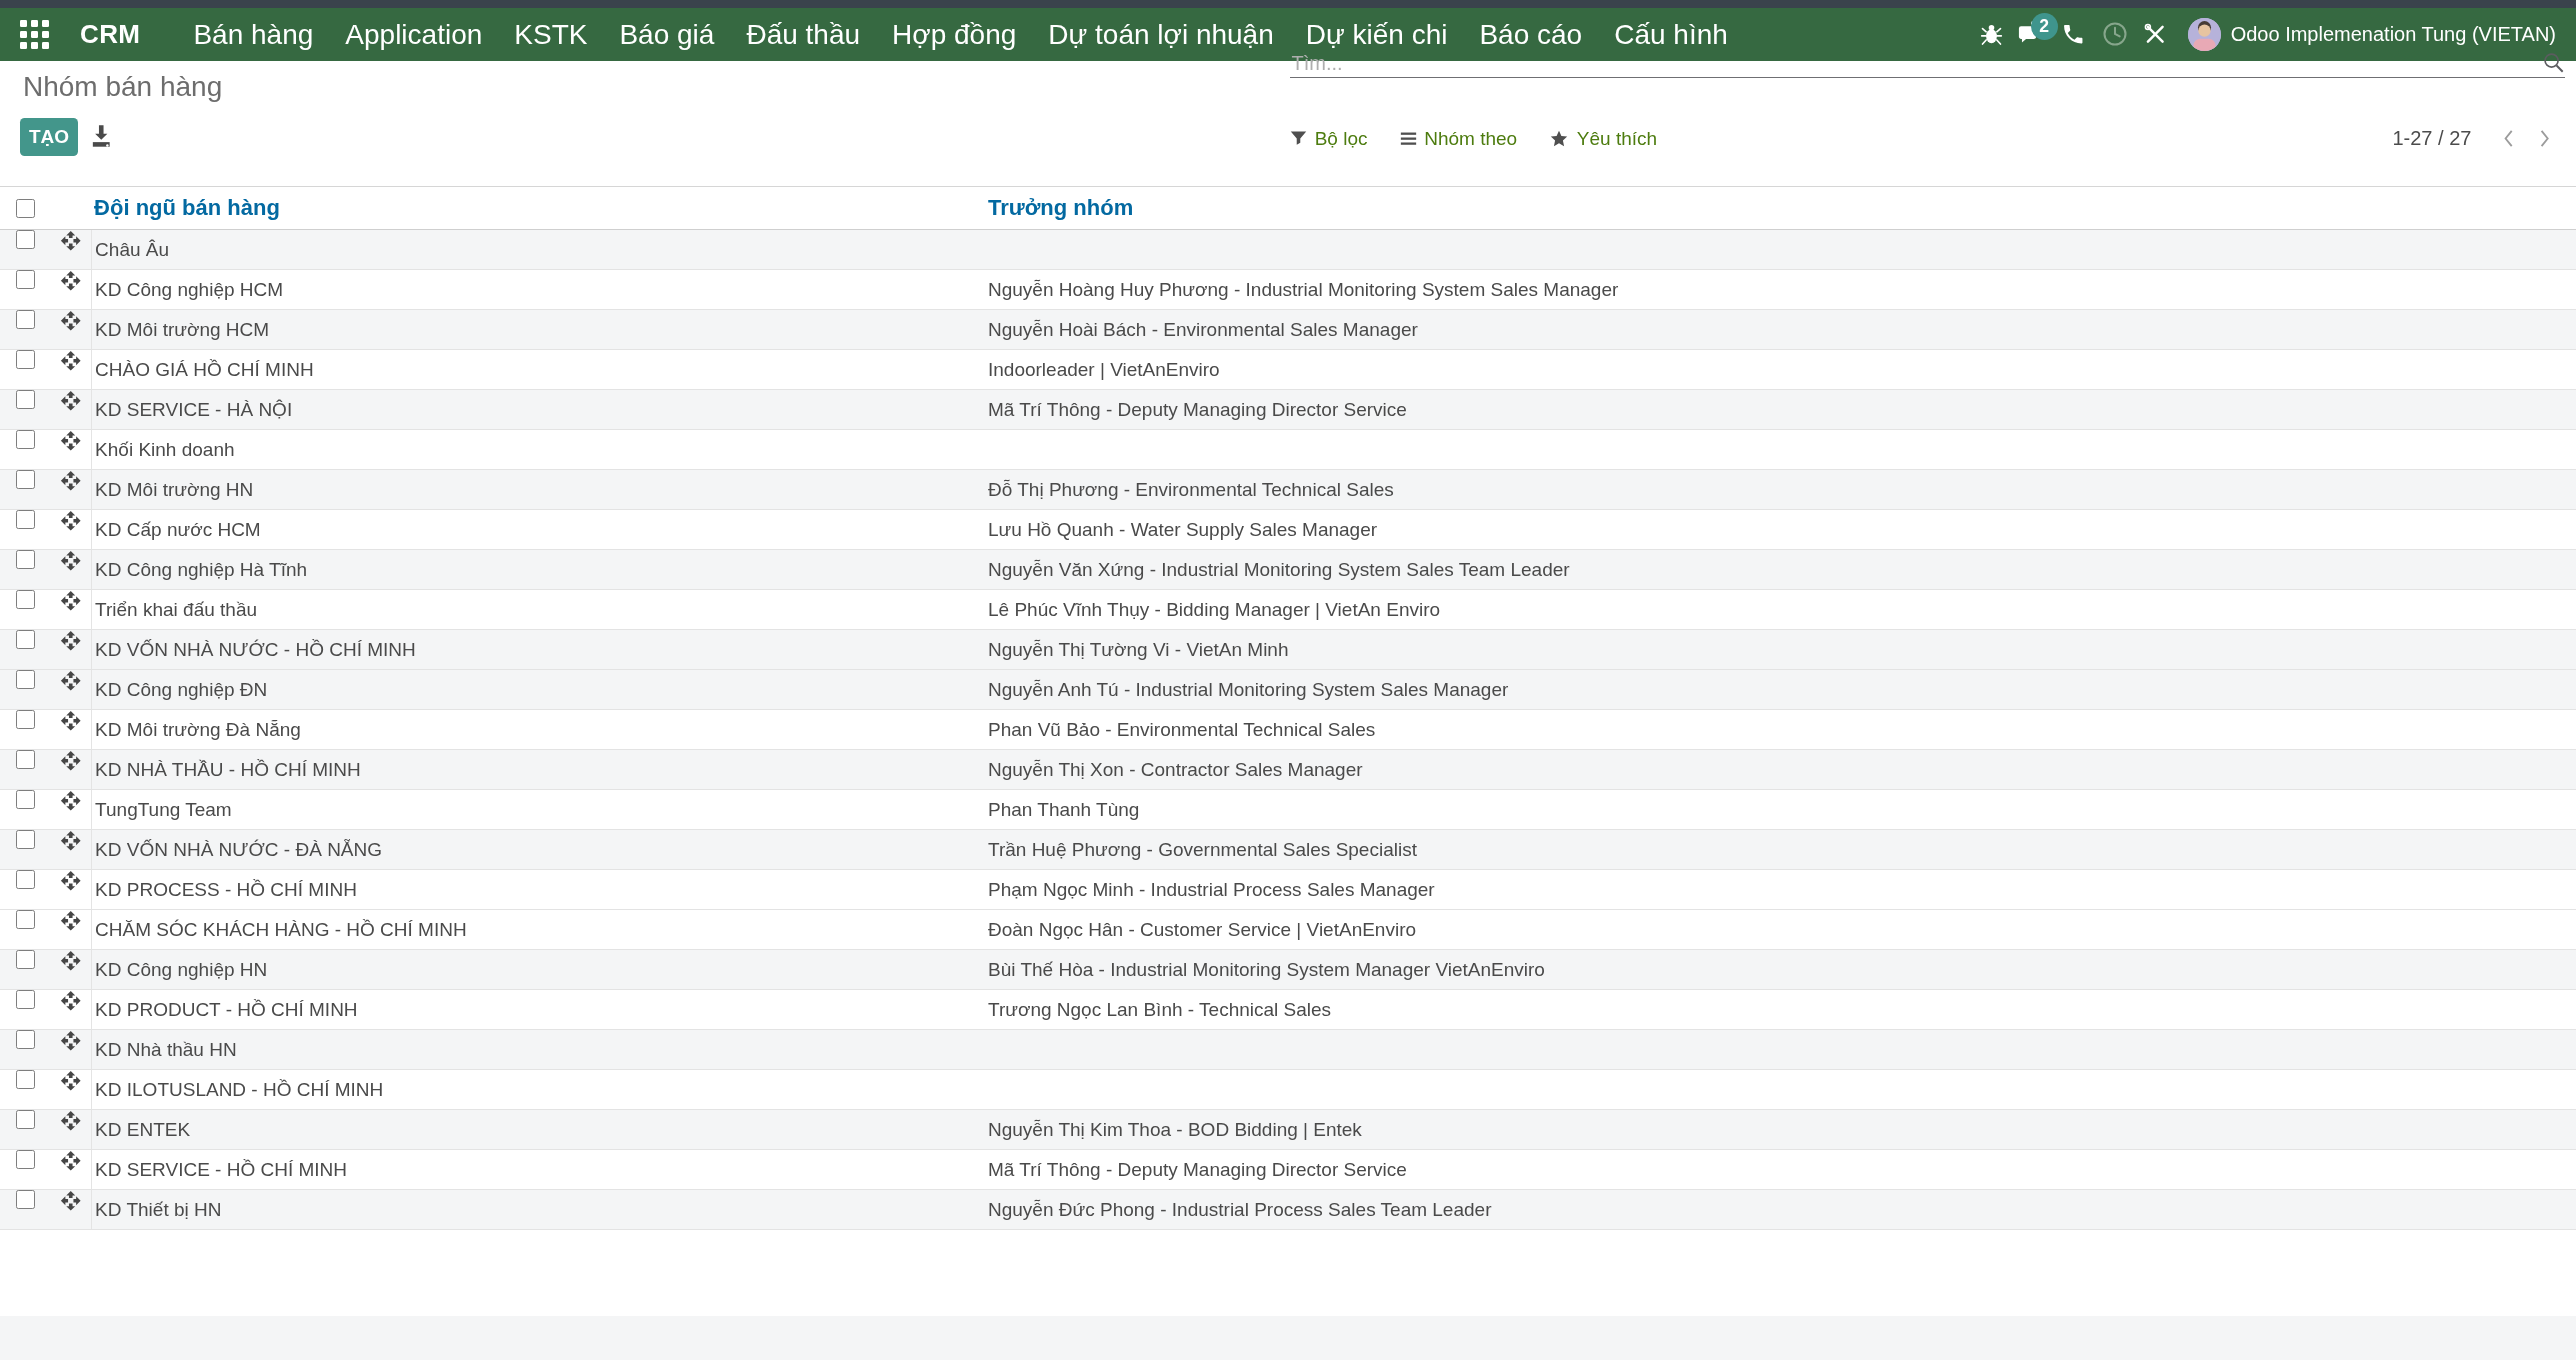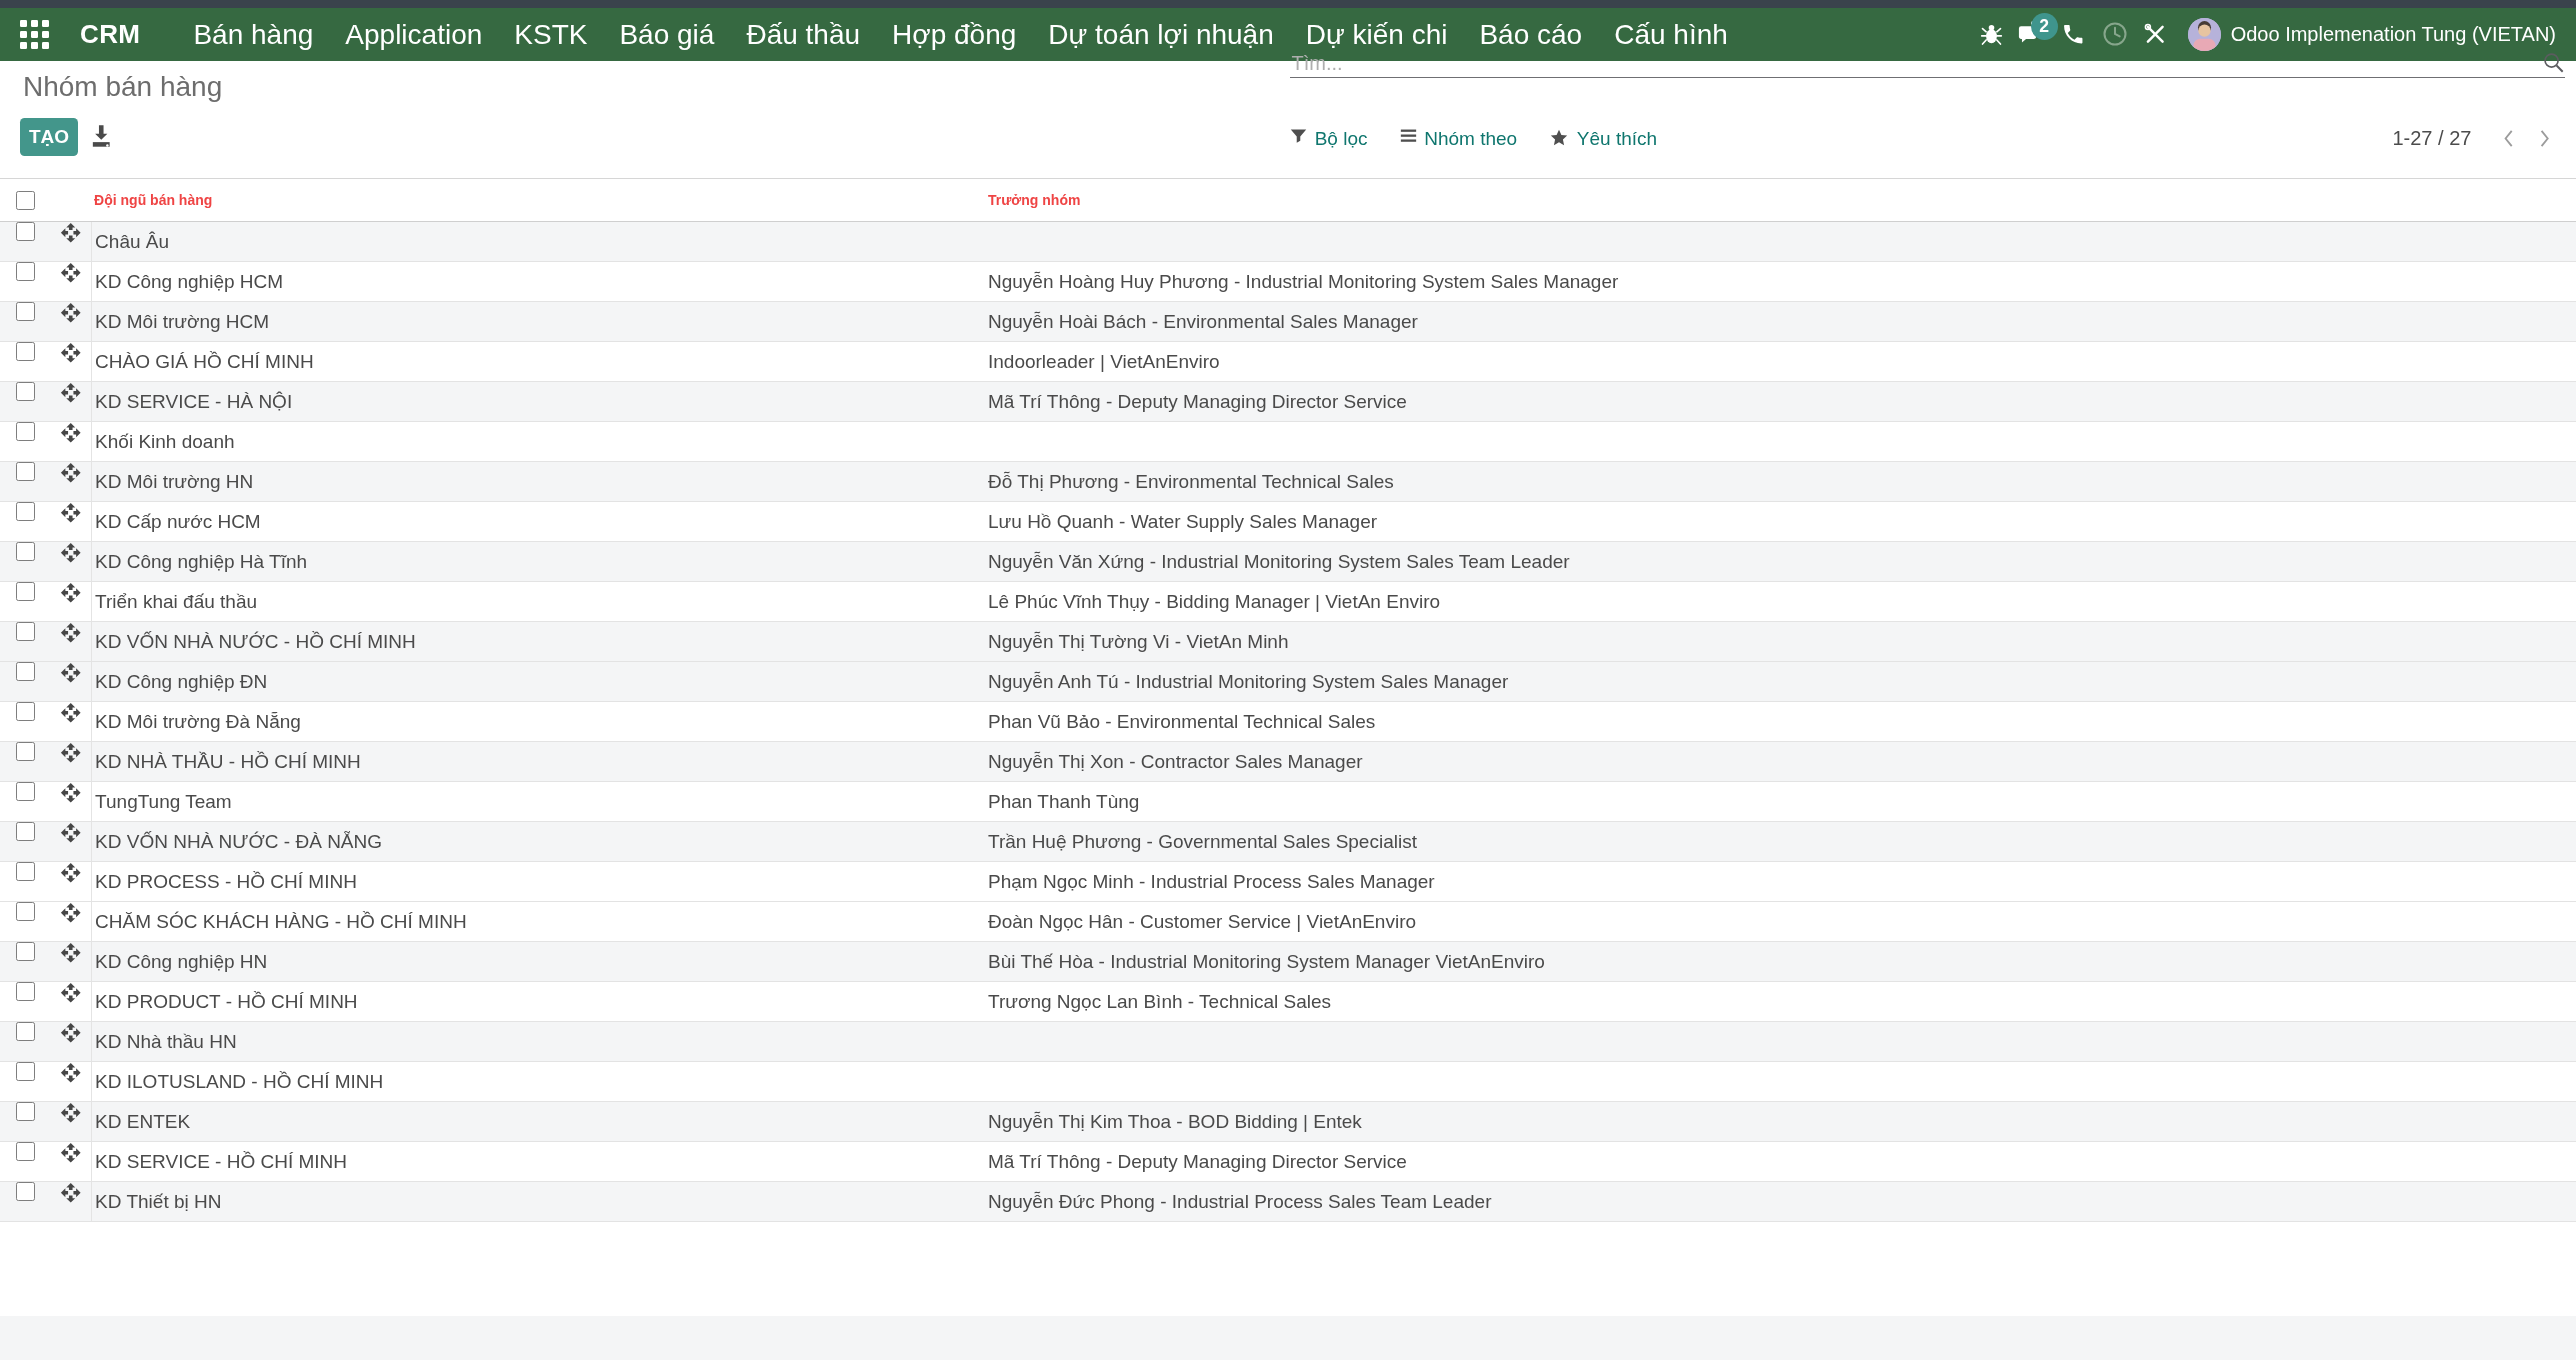--- a/index.html
+++ b/index.html
@@ -35,31 +35,31 @@
             border-bottom:1.5px solid #6f6f73; cursor:text; }
   .search-placeholder { position:absolute; left:1.5px; top:3.1px; font-size:20px; color:#aeaeae; }
   .search-icon { position:absolute; right:0; top:2.3px; }
 
   .btn-create { position:absolute; left:20px; top:118px; width:58px; height:38px;
                 background:var(--primary,#43968b); color:#fff; border:none; border-radius:4.6px;
                 font-family:inherit; font-size:19px; font-weight:bold; cursor:pointer; }
   .download { position:absolute; left:89px; top:123px; cursor:pointer; }
 
   .filters { position:absolute; left:1290px; top:121px; height:35px; display:flex; align-items:center; gap:32px; }
-  .filter-item { display:flex; align-items:flex-start; gap:7.7px; font-size:19px; color:#0f766e; cursor:pointer; white-space:nowrap; }
+  .filter-item { display:flex; align-items:center; gap:7.7px; font-size:19px; color:#4d7c0f; cursor:pointer; white-space:nowrap; }
 
   .pager { position:absolute; right:14px; top:121px; height:35px; display:flex; align-items:center; font-size:20px; color:#4c4c4c; }
   .pager .range { margin-right:20px; }
   .chev { padding:0 10px; cursor:pointer; display:flex; align-items:center; }
 
   
   .list { position:absolute; top:178px; left:0; right:0; }
   .list-header { display:flex; align-items:center; height:44px; background:#fff;
                  border-top:0.8px solid #d6d6d6; border-bottom:0.8px solid #cfcfcf;
-                 font-size:14px; font-weight:bold; color:#ef4444; }
+                 font-size:22px; font-weight:bold; color:#0369a1;margin-top:8px; }
   .col-check  { flex:0 0 51px; display:flex; justify-content:center; }
   .col-handle { flex:0 0 40px; display:flex; align-items:center; justify-content:center; }
   .col-name   { flex:0 0 897px; padding-left:3.1px; display:flex; align-items:center; height:100%; white-space:nowrap; }
   .col-leader { flex:1 1 auto; display:flex; align-items:center; height:100%; white-space:nowrap; }
   .checkbox { width:19px; height:19px; border:1.5px solid #7e7e7e; border-radius:2.3px; background:#fff; cursor:pointer; }
   .list-row { display:flex; align-items:flex-start; height:40px; background:#fff;
               border-bottom:0.8px solid #e3e3e3; font-size:19px; color:#4a4a4a; cursor:pointer; }
   .list-row.odd { background:#f4f5f6; }
   .list-row .col-name { border-left:0.8px solid #e4e4e4; }
   .handle-icon { display:flex; cursor:move; }

